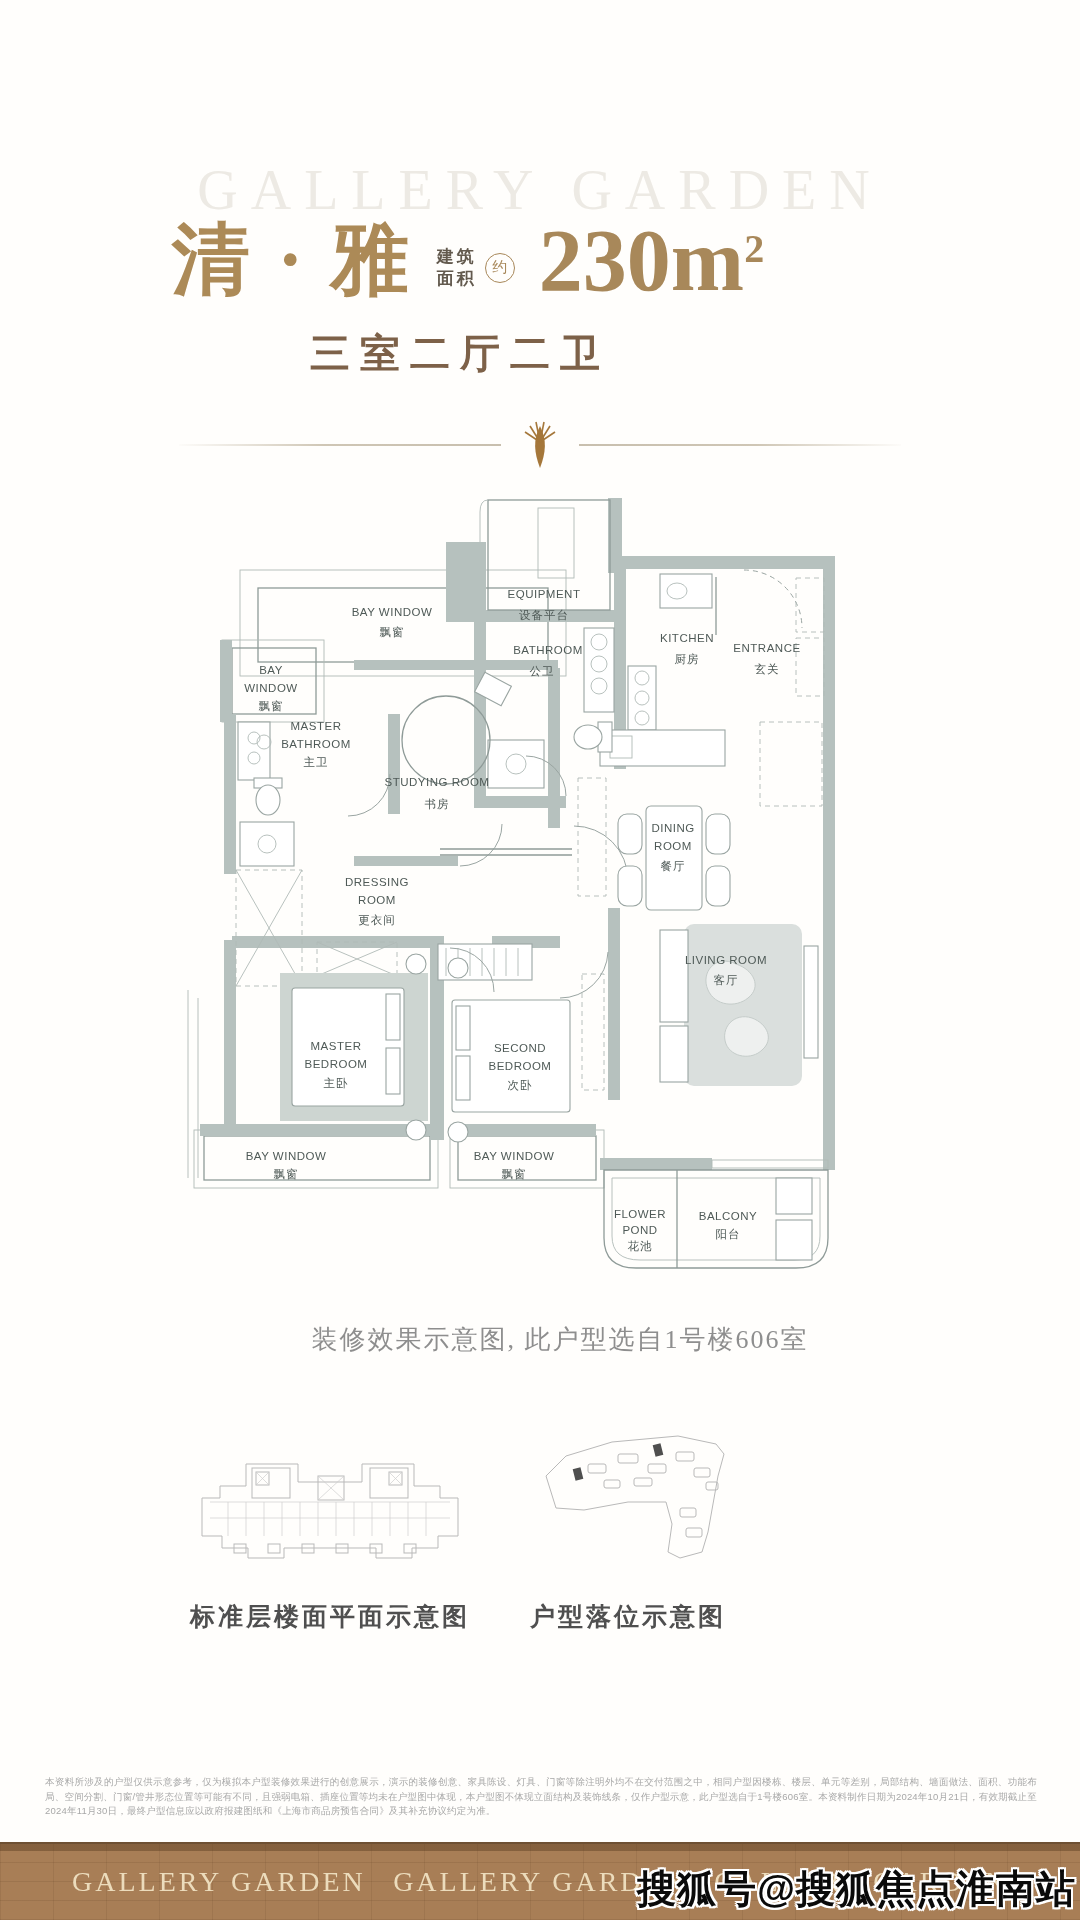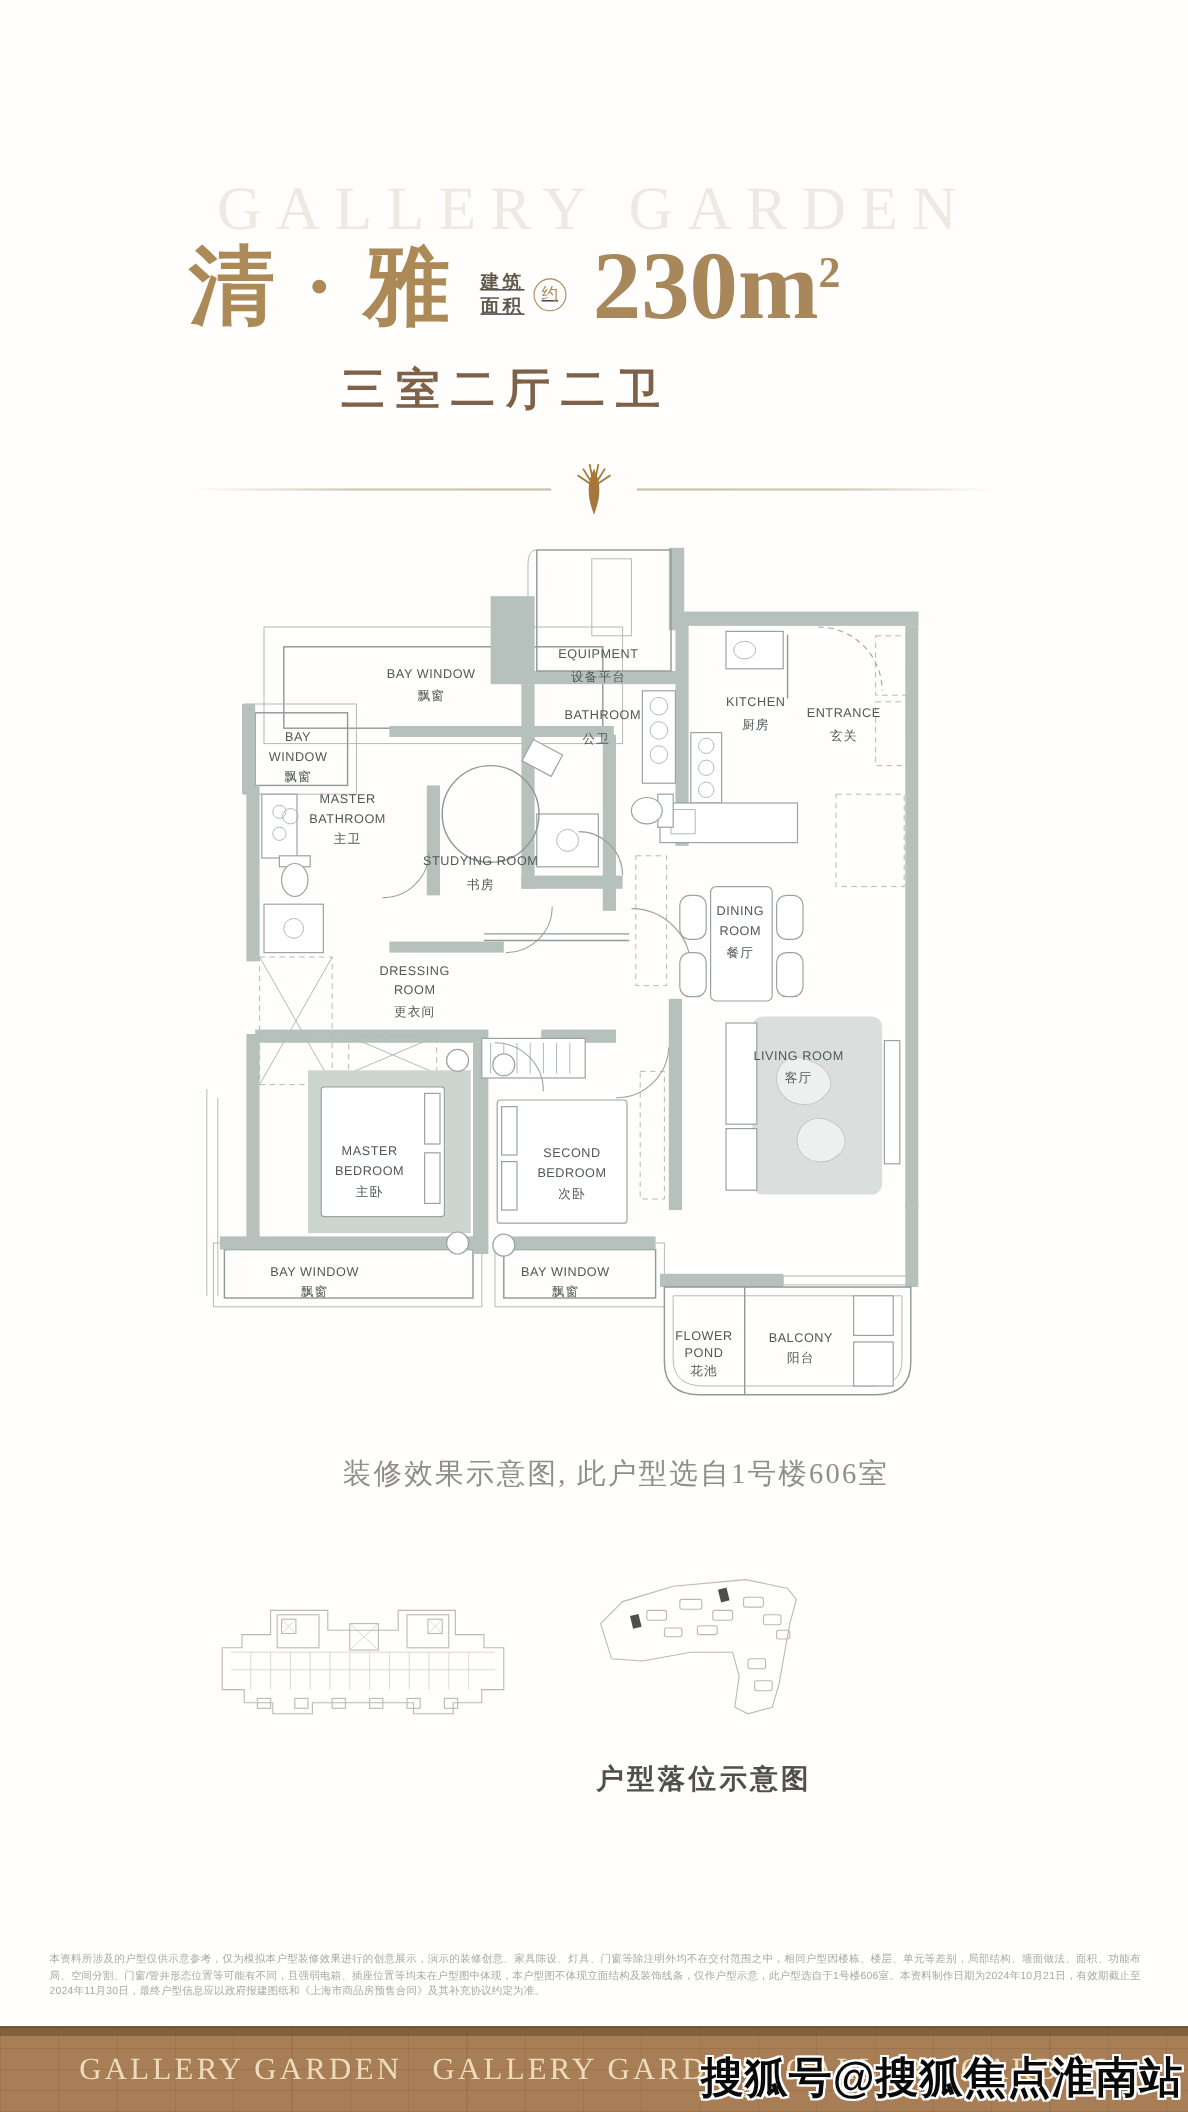--- a/index.html
+++ b/index.html
@@ -8,21 +8,21 @@
   .page{position:absolute;inset:0;border-radius:16px;}
 
   
   .wm-top{position:absolute;top:158px;left:0;width:1080px;text-align:center;
     font-family:"Liberation Serif","DejaVu Serif",serif;font-size:56px;letter-spacing:13px;
     color:#edeae4;white-space:nowrap;}
   .title-row{position:absolute;top:208px;left:0;width:936px;display:flex;
     justify-content:center;align-items:center;gap:24px;}
   .title-cn{font-family:"Liberation Serif","DejaVu Serif",serif;font-weight:700;
     font-size:78px;color:#ac8a57;letter-spacing:4px;white-space:nowrap;}
-  .area-block{display:flex;align-items:center;gap:8px;margin-top:14px;text-decoration:underline;}
+  .area-block{display:flex;align-items:center;gap:8px;margin-top:14px;}
   .area-stack{display:flex;flex-direction:column;font-size:17px;line-height:22px;
     color:#635a4e;letter-spacing:3px;font-weight:600;}
   .area-badge{width:28px;height:28px;border:1.5px solid #a8885a;border-radius:50%;
     color:#a8885a;font-size:15px;display:flex;align-items:center;justify-content:center;}
   .area-value{font-family:"Liberation Serif","DejaVu Serif",serif;font-size:88px;
     color:#a8885a;font-weight:600;line-height:1;white-space:nowrap;}
   .area-sup{font-size:40px;vertical-align:28px;}
   .subtitle{position:absolute;top:326px;left:0;width:920px;text-align:center;
     font-family:"Liberation Serif","DejaVu Serif",serif;font-size:40px;font-weight:600;
     color:#7d6148;letter-spacing:10px;}
@@ -360,39 +360,40 @@
     </g>
     <g class="bln">
       <rect x="54" y="104" width="12" height="9"></rect>
         <rect x="88" y="104" width="12" height="9"></rect>
       <rect x="122" y="104" width="12" height="9"></rect>
         <rect x="156" y="104" width="12" height="9"></rect>
       <rect x="190" y="104" width="12" height="9"></rect>
         <rect x="224" y="104" width="12" height="9"></rect>
     </g>
   </svg>
+  <div class="dg-caption" style="left:170px;top:1600px;width:320px">标准层楼面平面示意图</div>
 
   <svg class="diagram" style="left:530px;top:1412px" width="220" height="160" viewBox="0 0 220 160">
     <path class="bln" d="M16,64 L36,44 L82,30 L148,24 L186,32 L194,42 L188,64 L178,120 L172,140 L150,146 L138,140 L142,112 L136,90 L98,90 L54,98 L26,96 Z"></path>
     <g class="bln">
       <rect x="58" y="52" width="18" height="9" rx="2"></rect>
         <rect x="88" y="42" width="20" height="9" rx="2"></rect>
       <rect x="118" y="52" width="18" height="9" rx="2"></rect>
         <rect x="146" y="40" width="18" height="9" rx="2"></rect>
       <rect x="164" y="56" width="16" height="9" rx="2"></rect>
         <rect x="74" y="68" width="16" height="8" rx="2"></rect>
       <rect x="104" y="66" width="18" height="8" rx="2"></rect>
         <rect x="150" y="96" width="16" height="9" rx="2"></rect>
       <rect x="156" y="116" width="16" height="9" rx="2"></rect>
         <rect x="176" y="70" width="12" height="8" rx="2"></rect>
     </g>
     <rect class="bdark" x="44" y="56" width="8" height="12" transform="rotate(-14 48 62)"></rect>
     <rect class="bdark" x="124" y="32" width="8" height="12" transform="rotate(-14 128 38)"></rect>
   </svg>
-  <div class="dg-caption" style="left:520px;top:1600px;width:240px">户型落位示意图</div>
+  <div class="dg-caption" style="left:508px;top:1600px;width:240px">户型落位示意图</div>
 
   <p class="disclaimer">本资料所涉及的户型仅供示意参考，仅为模拟本户型装修效果进行的创意展示，演示的装修创意、家具陈设、灯具、门窗等除注明外均不在交付范围之中，相同户型因楼栋、楼层、单元等差别，局部结构、墙面做法、面积、功能布局、空间分割、门窗/管井形态位置等可能有不同，且强弱电箱、插座位置等均未在户型图中体现，本户型图不体现立面结构及装饰线条，仅作户型示意，此户型选自于1号楼606室。本资料制作日期为2024年10月21日，有效期截止至2024年11月30日，最终户型信息应以政府报建图纸和《上海市商品房预售合同》及其补充协议约定为准。</p>
 
   <div class="footer">
     <span class="footer-brand">GALLERY GARDEN</span>
     <span class="footer-brand">GALLERY GARDEN</span>
     <span class="footer-brand">GALLERY GARDEN</span>
   </div>
 
   <div class="sohu-wm">搜狐号@搜狐焦点淮南站</div>

